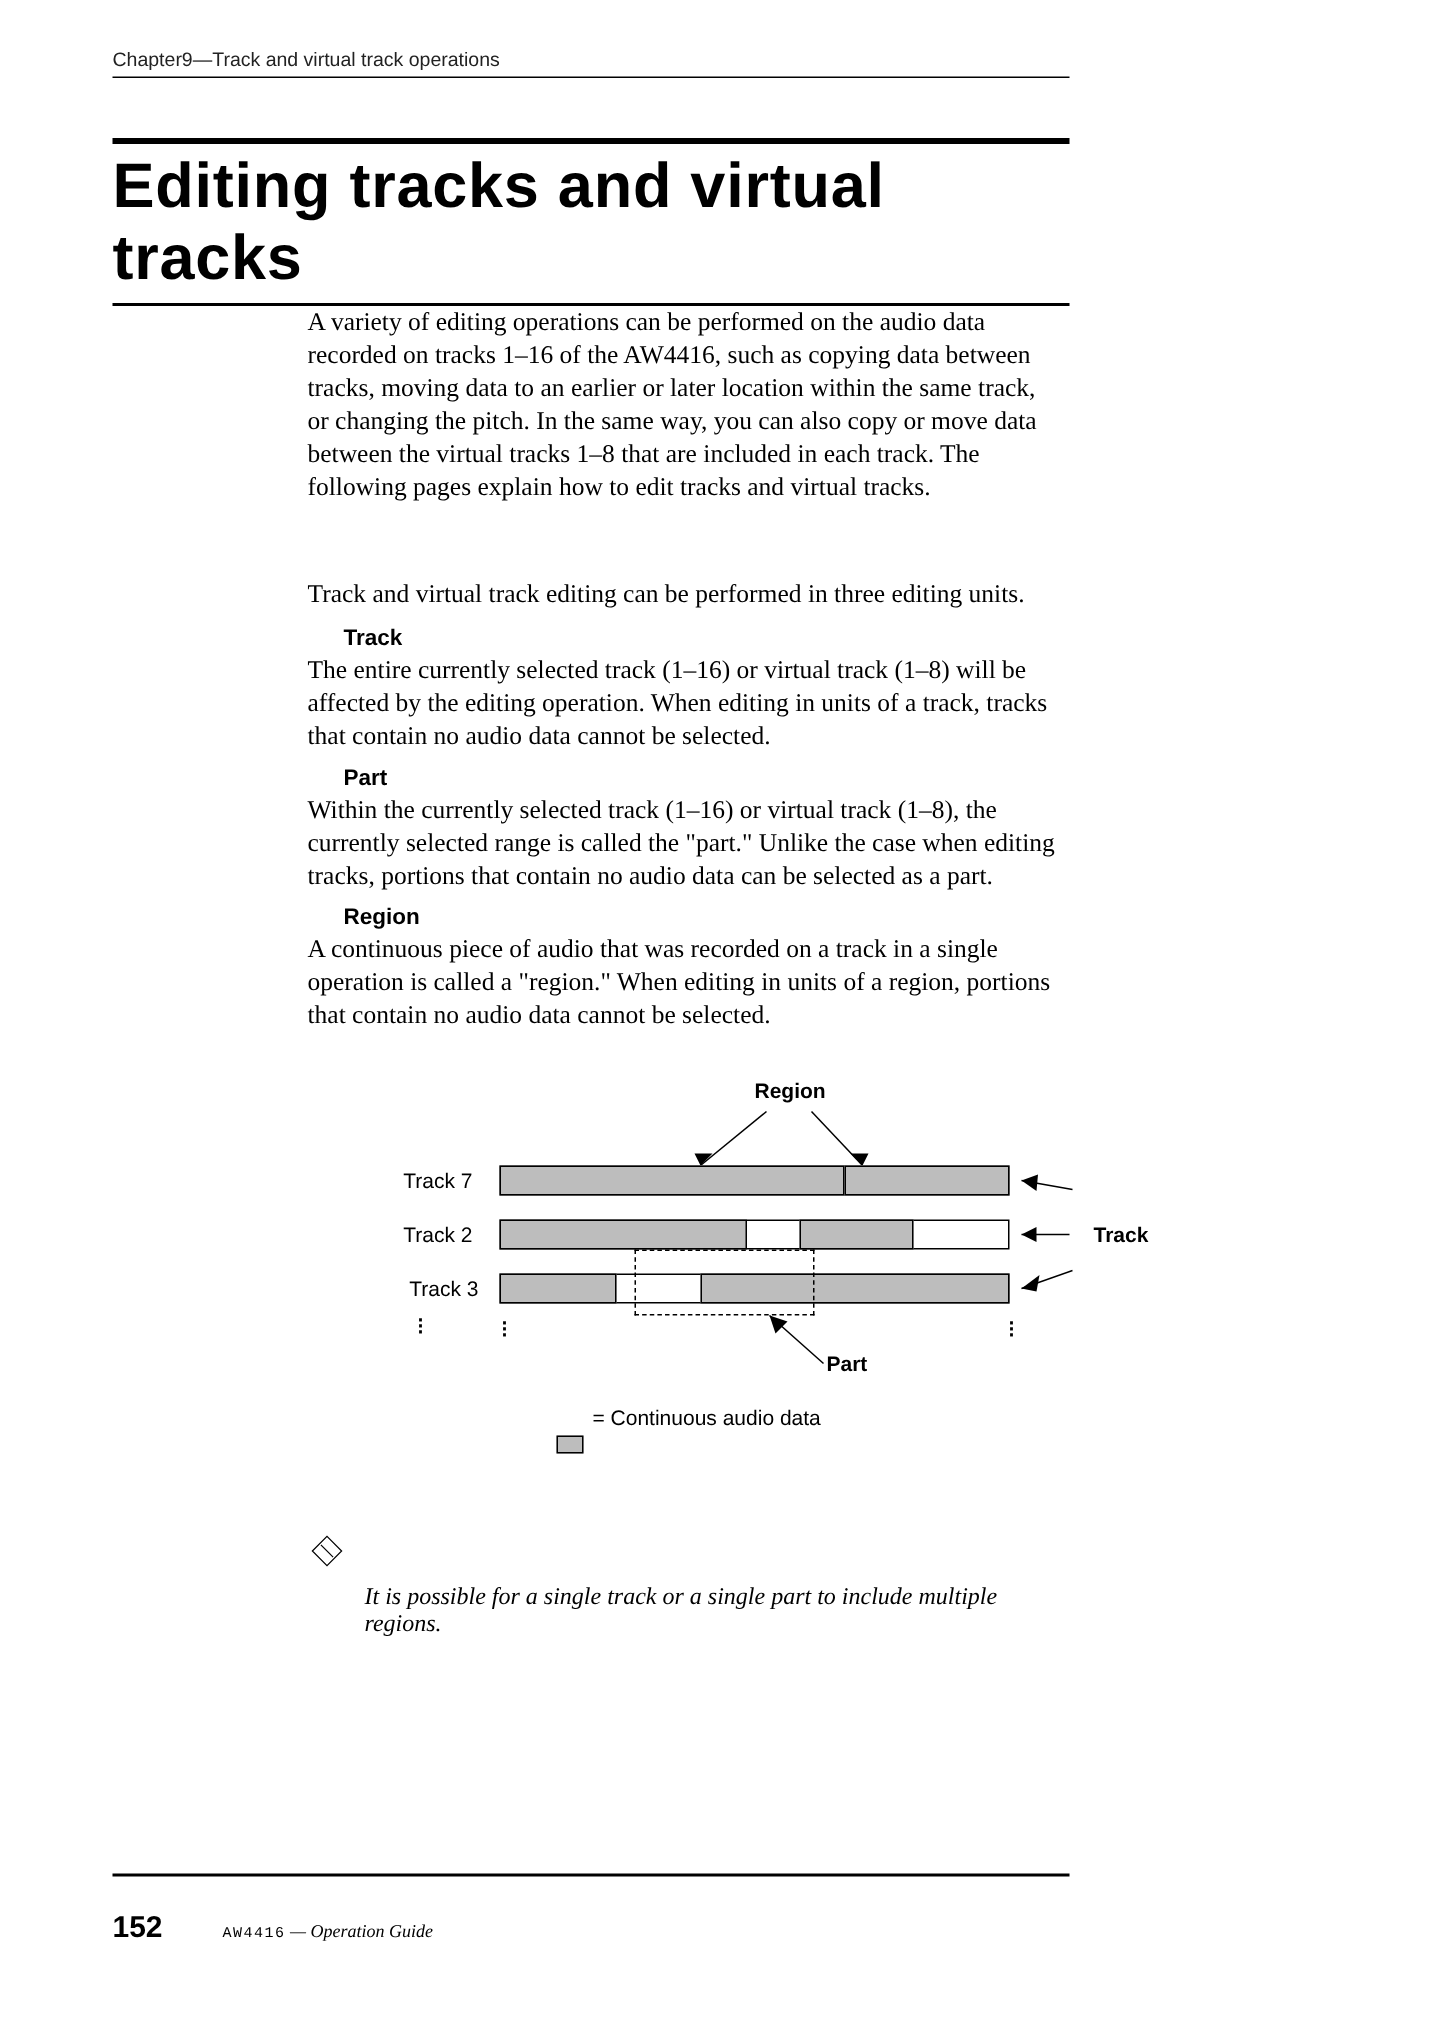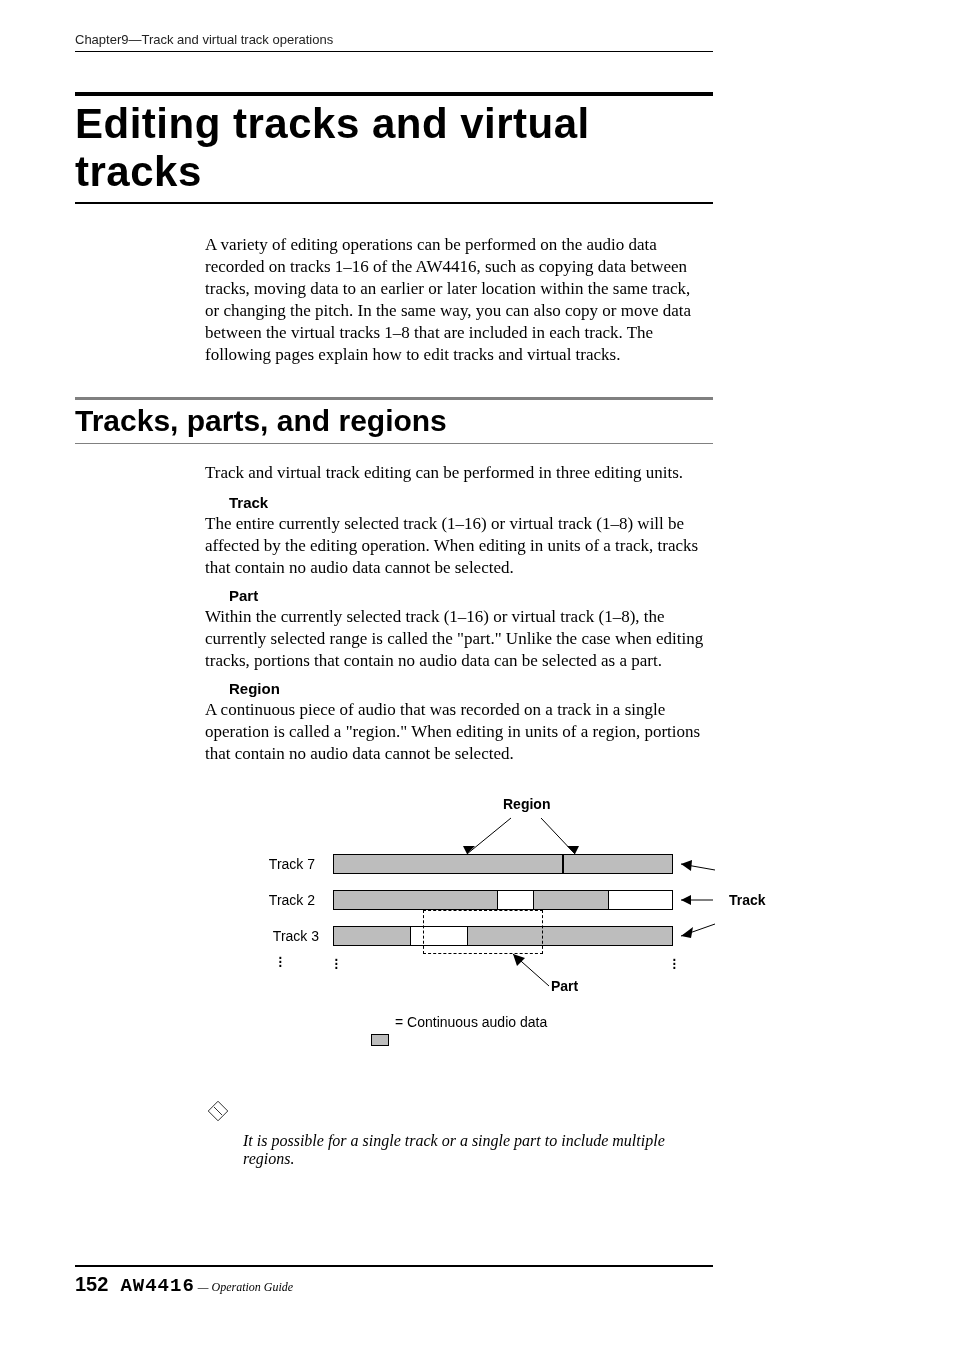--- a/index.html
+++ b/index.html
@@ -19,30 +19,29 @@
     margin-bottom: 40px;
   }
   .h1 {
     font-family: "Helvetica Neue", Arial, sans-serif;
     font-weight: 800;
     font-size: 42px;
     letter-spacing: 0.5px;
     border-top: 4px solid #000;
     border-bottom: 2px solid #000;
     padding: 4px 0 6px 0;
-    margin-bottom: 30px;
   }
   .body-block {
     margin-left: 130px;
     margin-right: 5px;
   }
   .body-text {
     font-size: 17px;
     line-height: 1.3;
-    margin-bottom: 30px;
+    margin-bottom: 48px;
   }
   .h2 {
     font-family: "Helvetica Neue", Arial, sans-serif;
     font-weight: 700;
     font-size: 30px;
     border-top: 3px solid #808080;
     border-bottom: 1px solid #808080;
     padding: 4px 0 5px 0;
     margin: 20px 0 18px 0;
   }
@@ -131,32 +130,33 @@
     font-style: italic;
     font-size: 16px;
     margin-top: 4px;
   }
   
   .footer {
     position: absolute;
     left: 75px; right: 75px;
     bottom: 54px;
     border-top: 2px solid #000;
-    padding-top: 6px;
+    padding-top: 23px;
     display: flex;
     align-items: baseline;
     gap: 12px;
     font-family: "Helvetica Neue", Arial, sans-serif;
   }
   .page-num { font-size: 20px; font-weight: 700; }
   .footer-model {
     font-family: "Courier New", monospace;
-    font-weight: 700;
-    font-size: 19px;
+    font-weight: 400;
+    font-size: 10px;
     letter-spacing: 1px;
+    margin-left: 28px;
   }
   .footer-em {
     font-style: italic;
     font-size: 12px;
     font-family: "Times New Roman", Georgia, serif;
   }
   svg line, svg path, svg polyline { stroke: #000; stroke-width: 1; fill: none; }
   svg .arrowhead { fill: #000; stroke: none; }
 </style>
 </head>
@@ -164,21 +164,20 @@
 
 <div class="page">
   <div class="running-head">Chapter9—Track and virtual track operations</div>
 
   <div class="h1">Editing tracks and virtual tracks</div>
 
   <div class="body-block">
     <p class="body-text">A variety of editing operations can be performed on the audio data recorded on tracks 1–16 of the AW4416, such as copying data between tracks, moving data to an earlier or later location within the same track, or changing the pitch. In the same way, you can also copy or move data between the virtual tracks 1–8 that are included in each track. The following pages explain how to edit tracks and virtual tracks.</p>
   </div>
 
-  <div class="h2">Tracks, parts, and regions</div>
 
   <div class="body-block">
     <p class="sub-text">Track and virtual track editing can be performed in three editing units.</p>
 
     <div class="term-head">Track</div>
     <p class="term-body">The entire currently selected track (1–16) or virtual track (1–8) will be affected by the editing operation. When editing in units of a track, tracks that contain no audio data cannot be selected.</p>
 
     <div class="term-head">Part</div>
     <p class="term-body">Within the currently selected track (1–16) or virtual track (1–8), the currently selected range is called the "part." Unlike the case when editing tracks, portions that contain no audio data can be selected as a part.</p>
 

